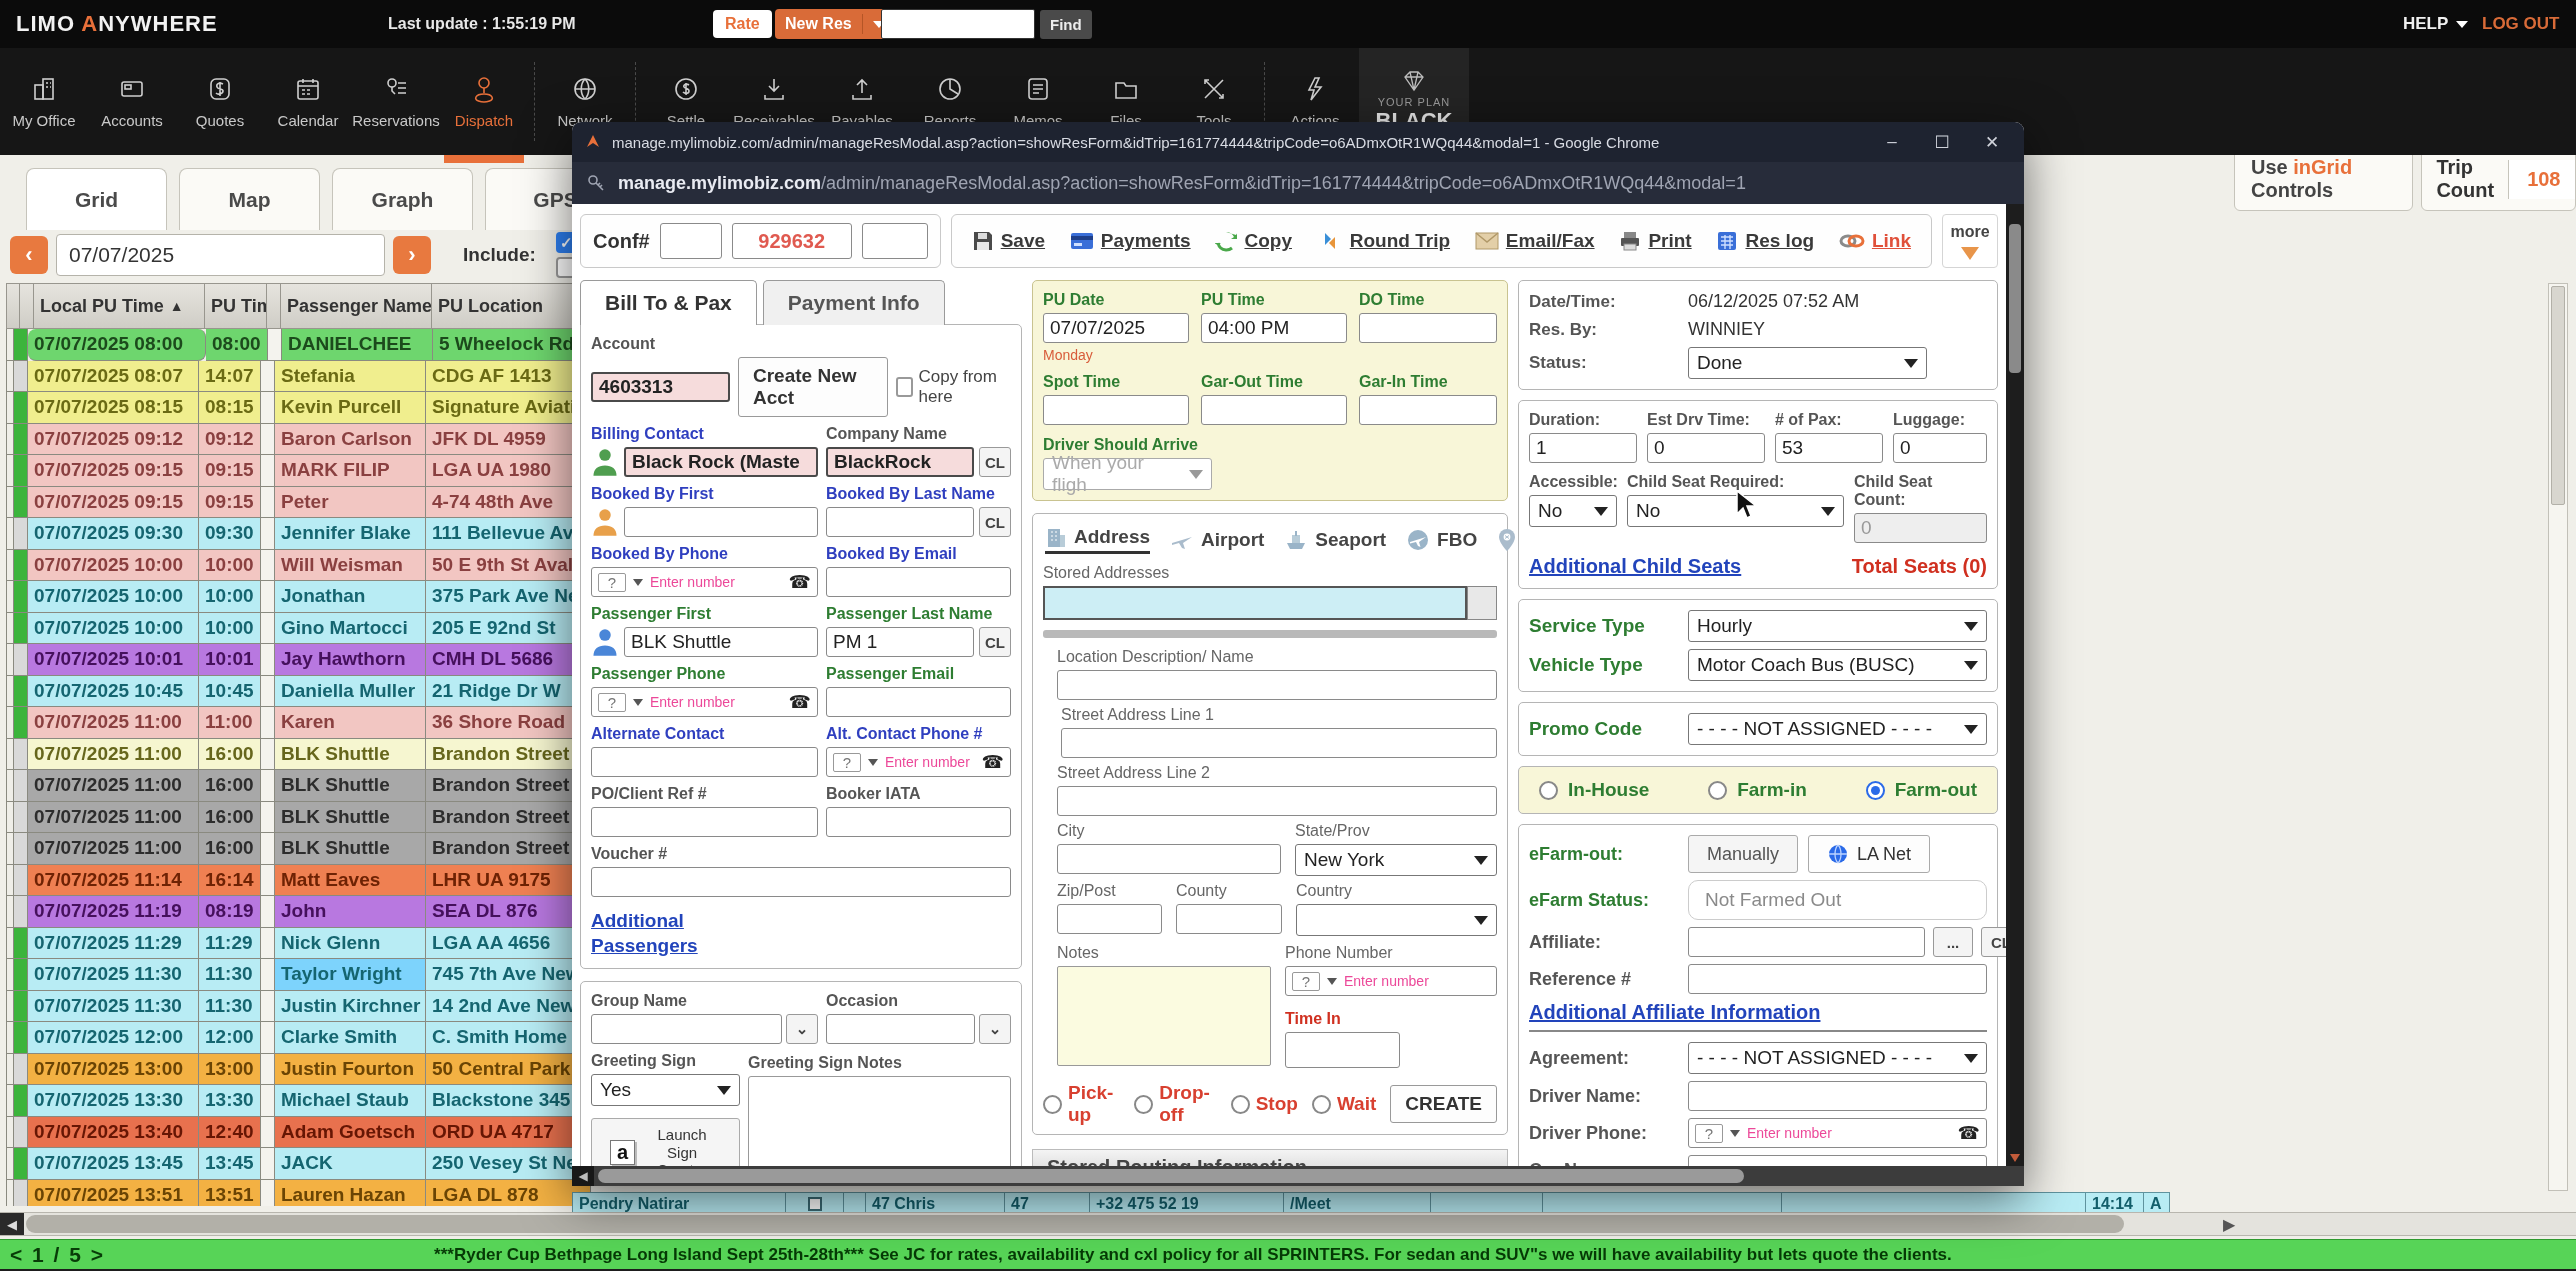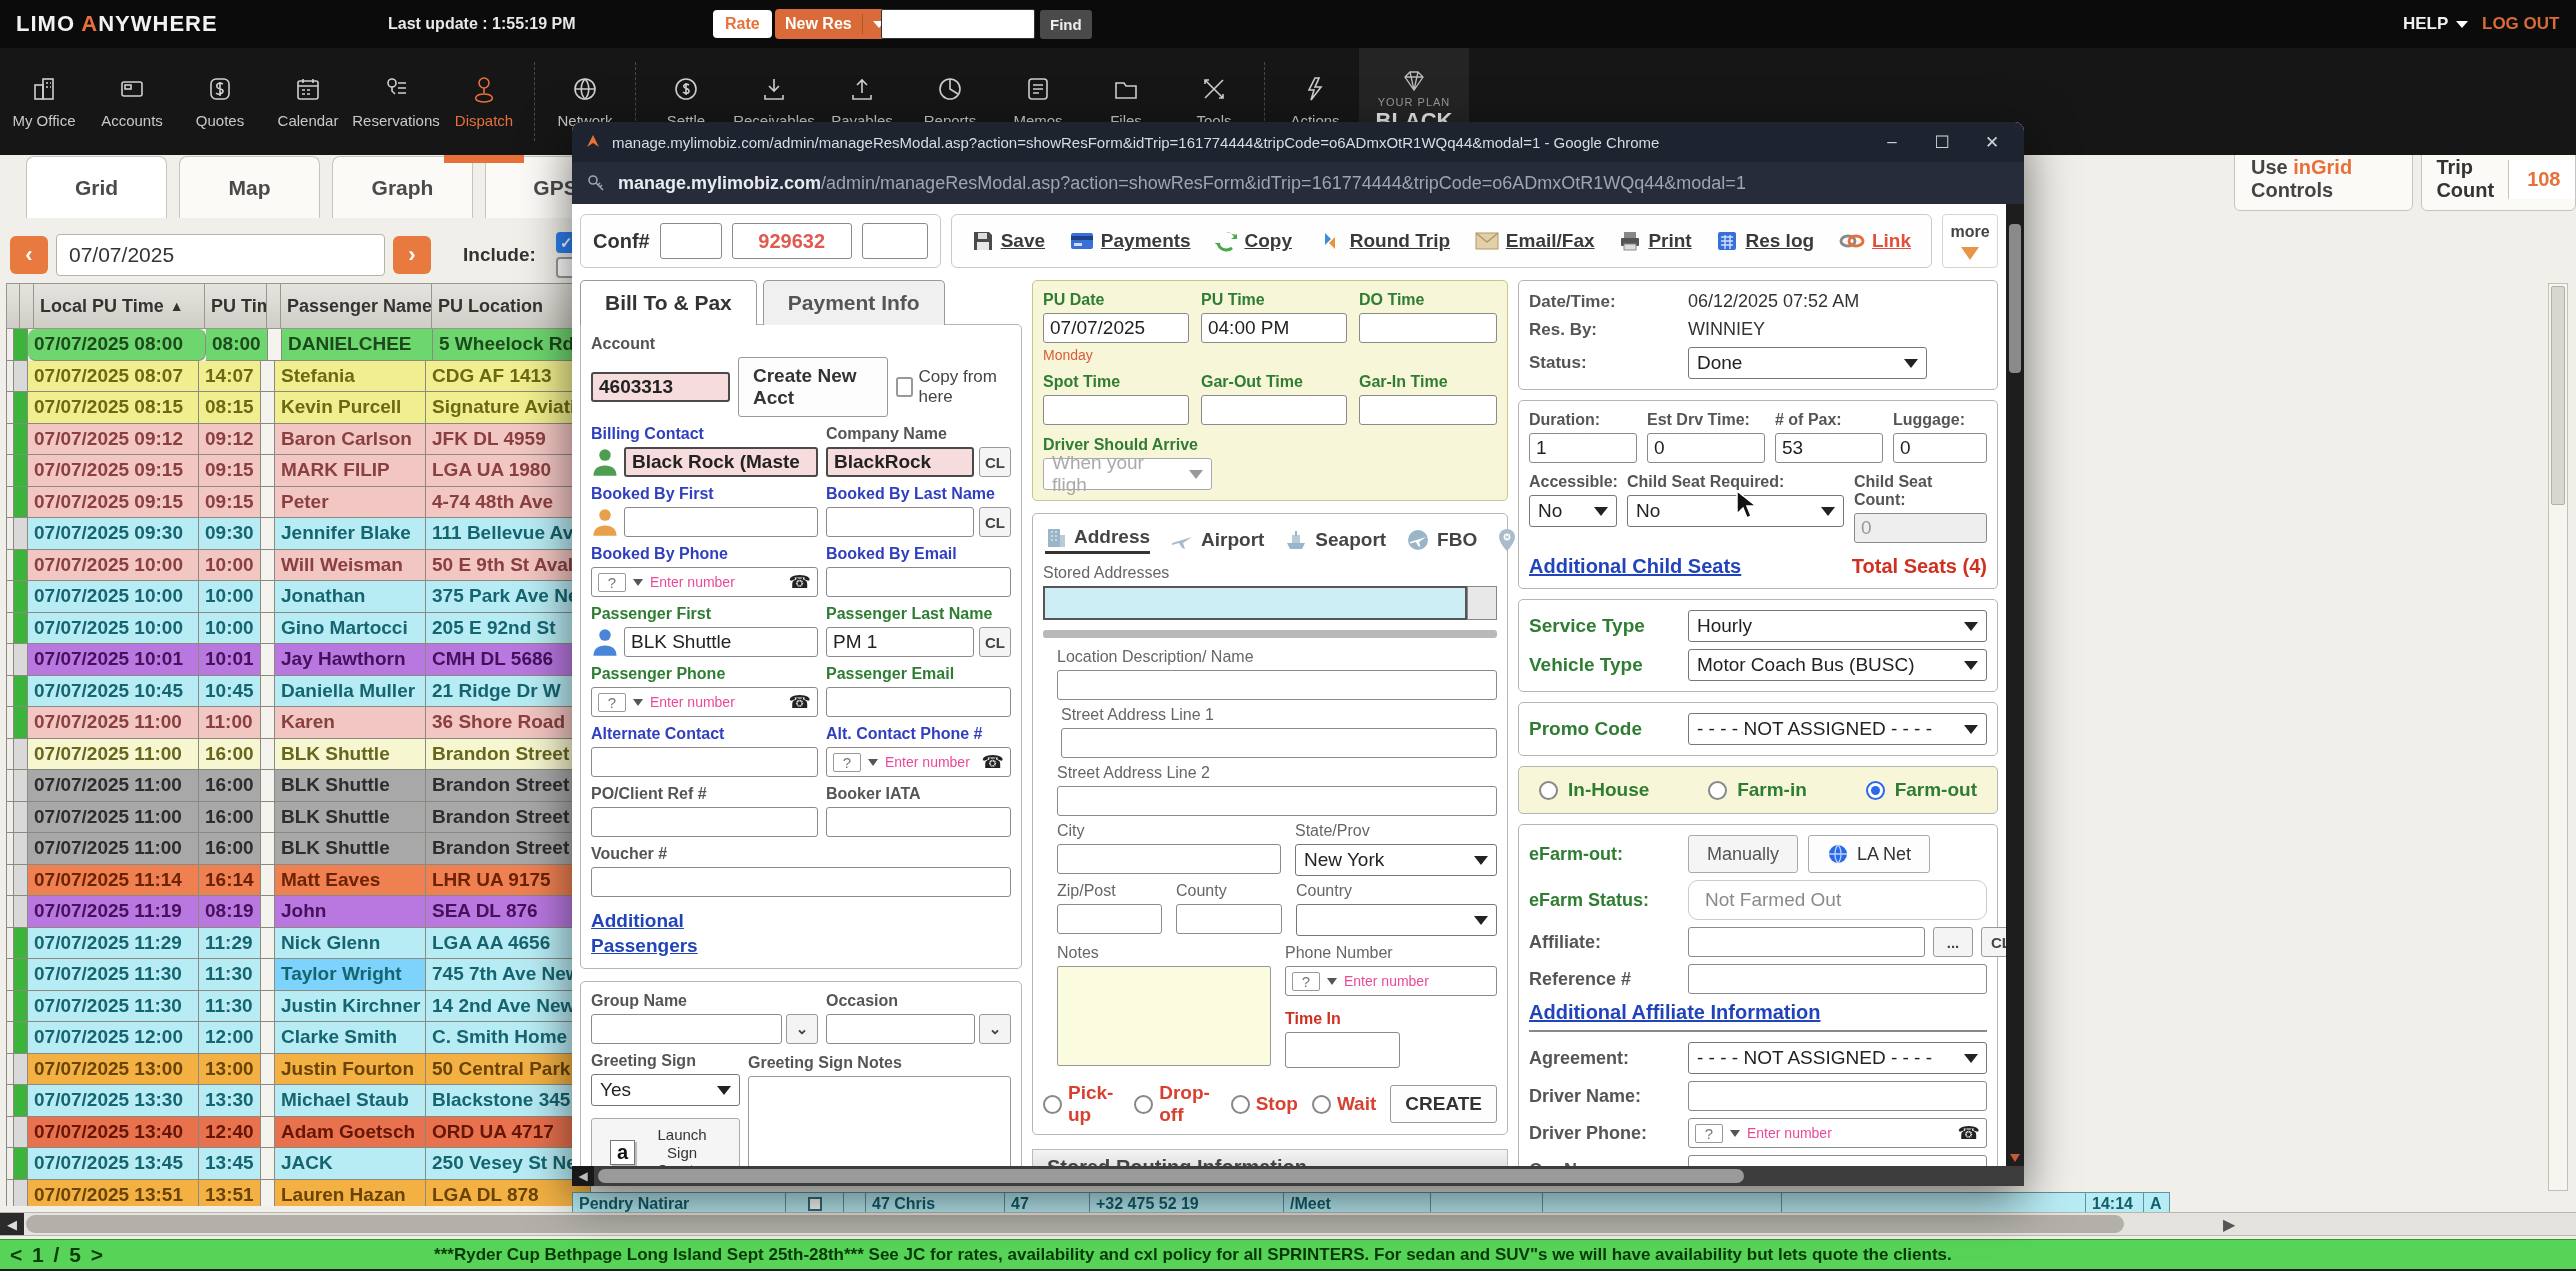--- a/index.html
+++ b/index.html
@@ -28,21 +28,21 @@
   .nav-item.active svg { stroke:#e8703a; }
   .nav-item.active::after { content:""; position:absolute; bottom:-8px; left:4px; right:4px; height:8px; background:#e8703a; }
   .nav-sep { width:1px; border-left:1px dashed #4a4a4a; margin:14px 6px; }
   .plan-tile { width:110px; background:#242424; display:flex; flex-direction:column; align-items:center; justify-content:center; color:#bdbdbd; }
   .plan-tile .tiny { font-size:11px; letter-spacing:1px; color:#9a9a9a; margin-top:4px;}
   .plan-tile .big { font-size:22px; font-weight:bold; color:#e6e6e6; }
 
   
   .page { position:absolute; top:154px; left:0; width:2576px; height:1117px; background:#f0efe9; z-index:1; }
 
-  .view-tabs { position:absolute; top:2px; left:26px; display:flex; gap:12px; }
+  .view-tabs { position:absolute; top:14px; left:26px; display:flex; gap:12px; }
   .vtab { width:141px; height:62px; background:#fbfaf6; border:1px solid #c6c4bb; border-bottom:none; border-radius:8px 8px 0 0; display:flex; align-items:center; justify-content:center; font-size:21px; font-weight:bold; color:#4a4a4a; }
   .vtab.active { background:#fff; }
 
   .filter-row { position:absolute; top:78px; left:10px; display:flex; align-items:center; gap:8px; }
   .oarrow { width:38px; height:38px; background:#e8793f; border-radius:6px; color:#fff; font-size:22px; font-weight:bold; display:flex; align-items:center; justify-content:center; }
   .date-input { width:329px; height:42px; border:1px solid #b5b3aa; border-radius:4px; background:#fff; font-size:21px; color:#333; padding:0 12px; font-family:"Liberation Sans",sans-serif; }
   .include-lbl { font-size:19px; font-weight:bold; color:#333; margin-left:24px; }
   .cb-col { display:flex; flex-direction:column; gap:4px; margin-left:12px; }
   .cb-row { display:flex; align-items:center; gap:6px; font-size:17px; color:#222; }
   .cb { width:21px; height:21px; border-radius:4px; background:#2d7ff0; color:#fff; font-size:15px; font-weight:bold; display:flex; align-items:center; justify-content:center; }
@@ -1187,21 +1187,21 @@
                   <span class="car"></span>
                 </div>
             </div>
             <div class="fcell" style="flex:1">
                 <span class="lbl">Child Seat Count:</span>
               <input class="inp dis" value="0" style="">
             </div>
           </div>
           <div style="display:flex;justify-content:space-between;align-items:center;margin-top:12px;">
             <span class="link" style="font-size:20px">Additional Child Seats</span>
-            <span style="color:#d03020;font-weight:bold;font-size:20px;">Total Seats (4)</span>
+            <span style="color:#d03020;font-weight:bold;font-size:20px;">Total Seats (0)</span>
           </div>
         </div>
 
         <div class="box" style="margin-top:10px;">
           <div class="info-row">
               <span class="lbl green" style="font-size:19px">Service Type</span>
             <div class="sel" style="flex:1">
                 <span>Hourly</span>
                 <span class="car"></span>
               </div>

